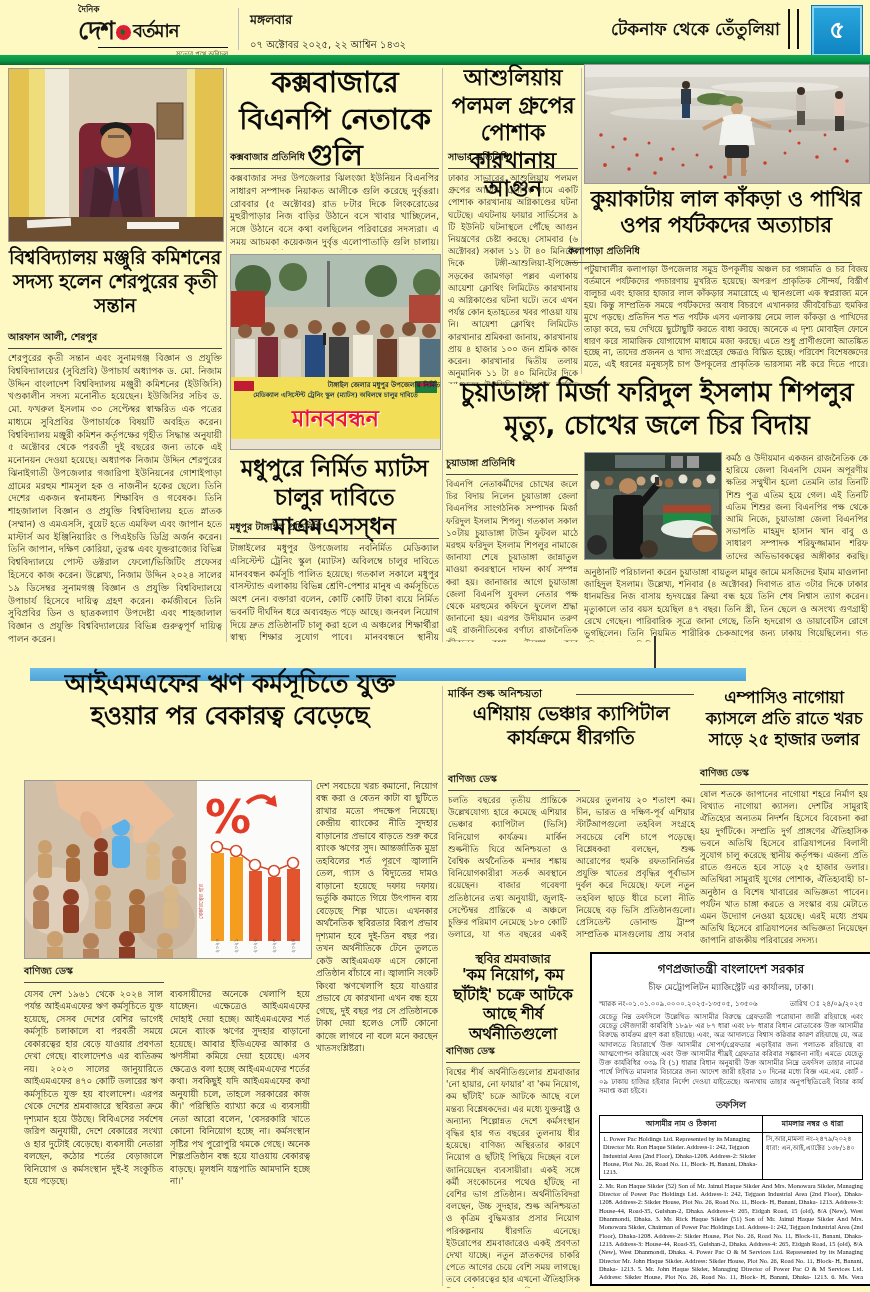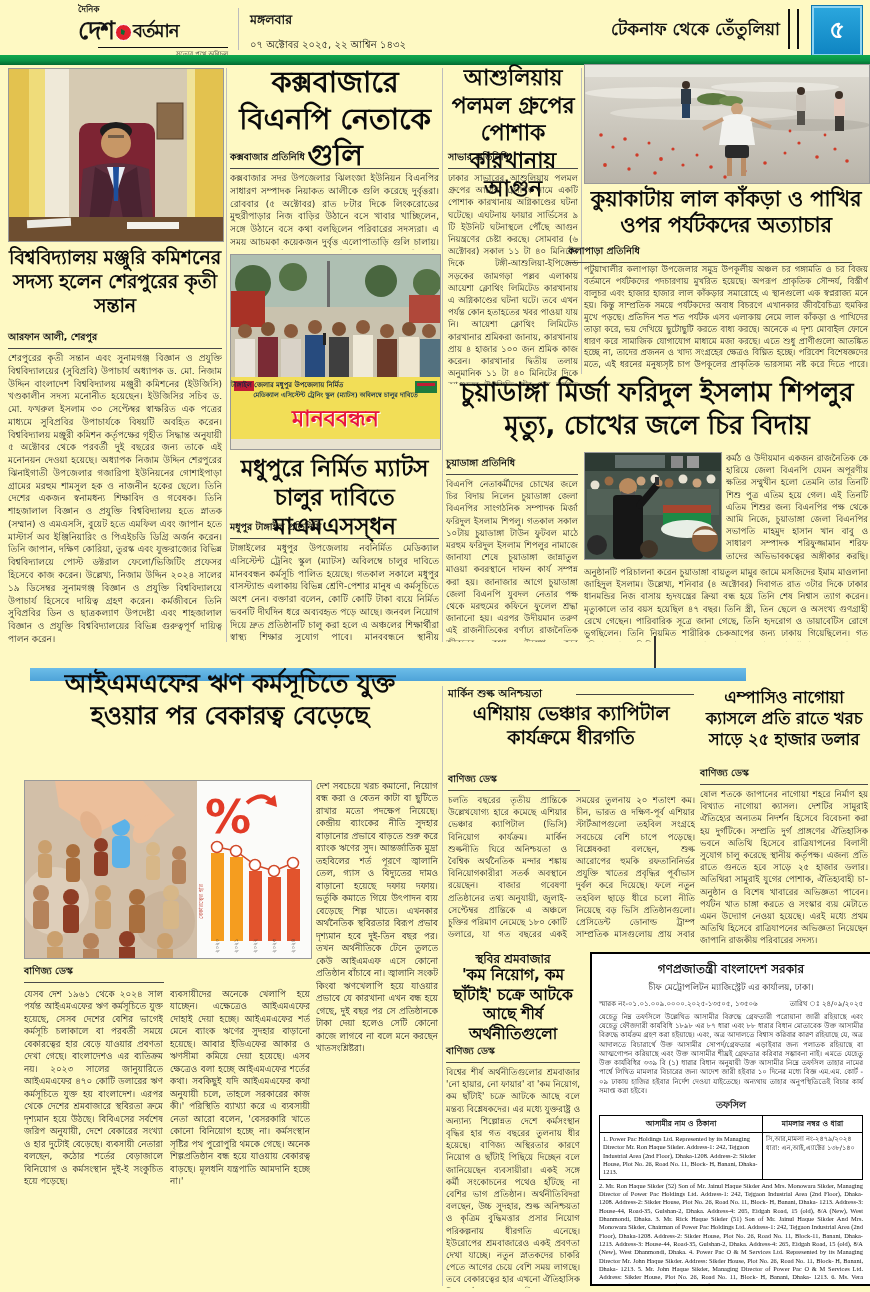--- a/index.html
+++ b/index.html
@@ -125,21 +125,21 @@
         <circle cx="198" cy="76" r="7" fill="#8a5b3c"></circle>
           <rect x="189" y="84" width="20" height="40" fill="#52707f"></rect>
       </g>
       <rect x="0" y="122" width="209" height="62" fill="#f5e76e"></rect>
       <rect x="0" y="122" width="209" height="62" fill="#efd23c" opacity=".45"></rect>
       <rect x="3" y="126" width="20" height="10" fill="#c01d34"></rect>
       <rect x="184" y="126" width="22" height="12" fill="#1f7a3d"></rect>
         <rect x="186" y="128" width="18" height="3" fill="#c01d34"></rect>
       <rect x="0" y="184" width="209" height="10" fill="#e8e2cf"></rect>
     </svg>
-    <div class="abs" style="left:0;top:124px;width:209px;text-align:left;font-size:6.8px;font-weight:bold;color:#14233f;">টাঙ্গাইল জেলার মধুপুর উপজেলায় নির্মিত</div>
+    <div class="abs" style="left:0;top:124px;width:209px;text-align:right;font-size:6.8px;font-weight:bold;color:#14233f;">টাঙ্গাইল জেলার মধুপুর উপজেলায় নির্মিত</div>
     <div class="abs" style="left:0;top:135px;width:209px;text-align:center;font-size:6.4px;font-weight:bold;color:#12304f;">মেডিক্যাল এসিস্টেন্ট ট্রেনিং স্কুল (ম্যাটস) অবিলম্বে চালুর দাবিতে</div>
     <div class="abs" style="left:0;top:146px;width:209px;text-align:center;font-size:22px;font-weight:800;color:#e8143e;text-shadow:1px 1px 0 #fff;">মানববন্ধন</div>
   </div>
 
   <div class="abs headline" style="left:230px;top:454px;width:209px;font-size:23px;">মধুপুরে নির্মিত ম্যাটস চালুর দাবিতে মাএমএসস্ধন</div>
   <div class="abs byline" style="left:230px;top:520px;width:209px;">মধুপুর টাঙ্গাইল প্রতিনিধি</div>
   <div class="abs bodytext" style="left:230px;top:542px;width:209px;height:100px;">টাঙ্গাইলের মধুপুর উপজেলায় নবনির্মিত মেডিক্যাল এসিস্টেন্ট ট্রেনিং স্কুল (ম্যাটস) অবিলম্বে চালুর দাবিতে মানববন্ধন কর্মসূচি পালিত হয়েছে। গতকাল সকালে মধুপুর বাসস্ট্যান্ড এলাকায় বিভিন্ন শ্রেণি-পেশার মানুষ এ কর্মসূচিতে অংশ নেন। বক্তারা বলেন, কোটি কোটি টাকা ব্যয়ে নির্মিত ভবনটি দীর্ঘদিন ধরে অব্যবহৃত পড়ে আছে। জনবল নিয়োগ দিয়ে দ্রুত প্রতিষ্ঠানটি চালু করা হলে এ অঞ্চলের শিক্ষার্থীরা স্বাস্থ্য শিক্ষার সুযোগ পাবে। মানববন্ধনে স্থানীয় জনপ্রতিনিধি, শিক্ষক, শিক্ষার্থী ও সুশীল সমাজের প্রতিনিধিরা অংশগ্রহণ করেন। দ্রুত দাবি মানা না হলে বৃহত্তর কর্মসূচির হুঁশিয়ারি দেন বক্তারা।</div>
 
   <div class="abs headline" style="left:448px;top:64px;width:130px;font-size:22px;">আশুলিয়ায় পলমল গ্রুপের পোশাক কারখানায় আগুন</div>
   <div class="abs byline" style="left:448px;top:150px;width:130px;">সাভার প্রতিনিধি</div>

